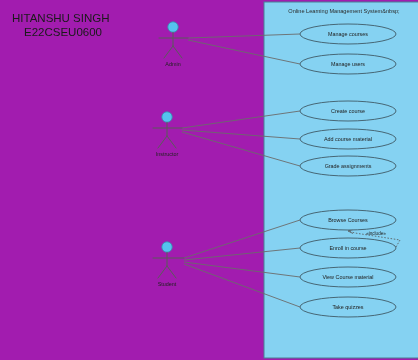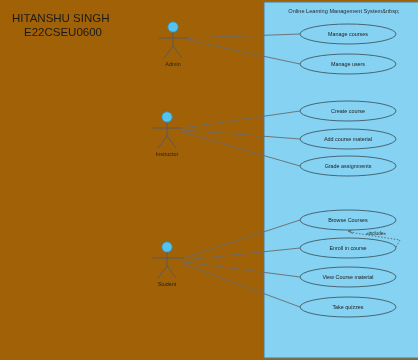--- a/index.html
+++ b/index.html
@@ -7,21 +7,21 @@
     padding: 0;
     background: #ffffff;
   }
   body {
     font-family: "Liberation Sans", sans-serif;
   }
   #canvas {
     position: relative;
     width: 418px;
     height: 360px;
-    background: #a16207;
+    background: #a21caf;
     overflow: hidden;
   }
   #diagram-svg {
     position: absolute;
     left: 0;
     top: 0;
     width: 418px;
     height: 360px;
     display: block;
   }

